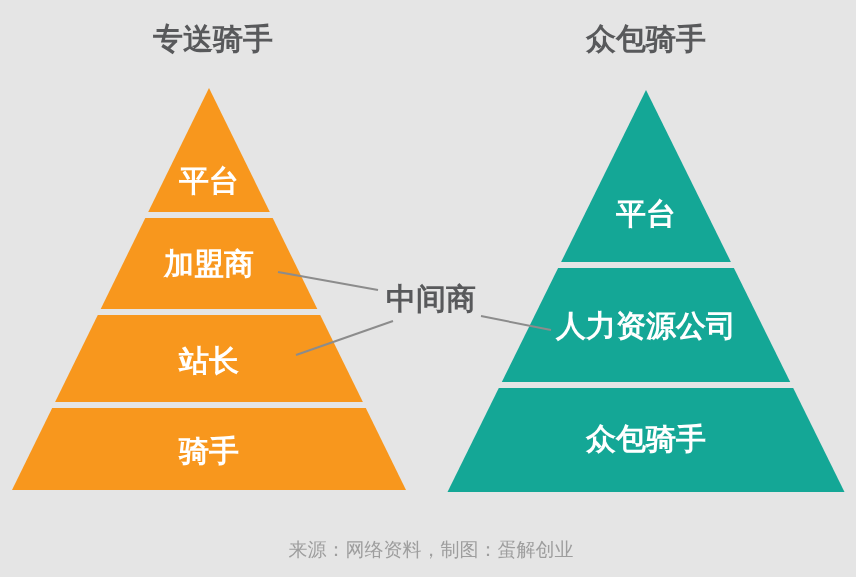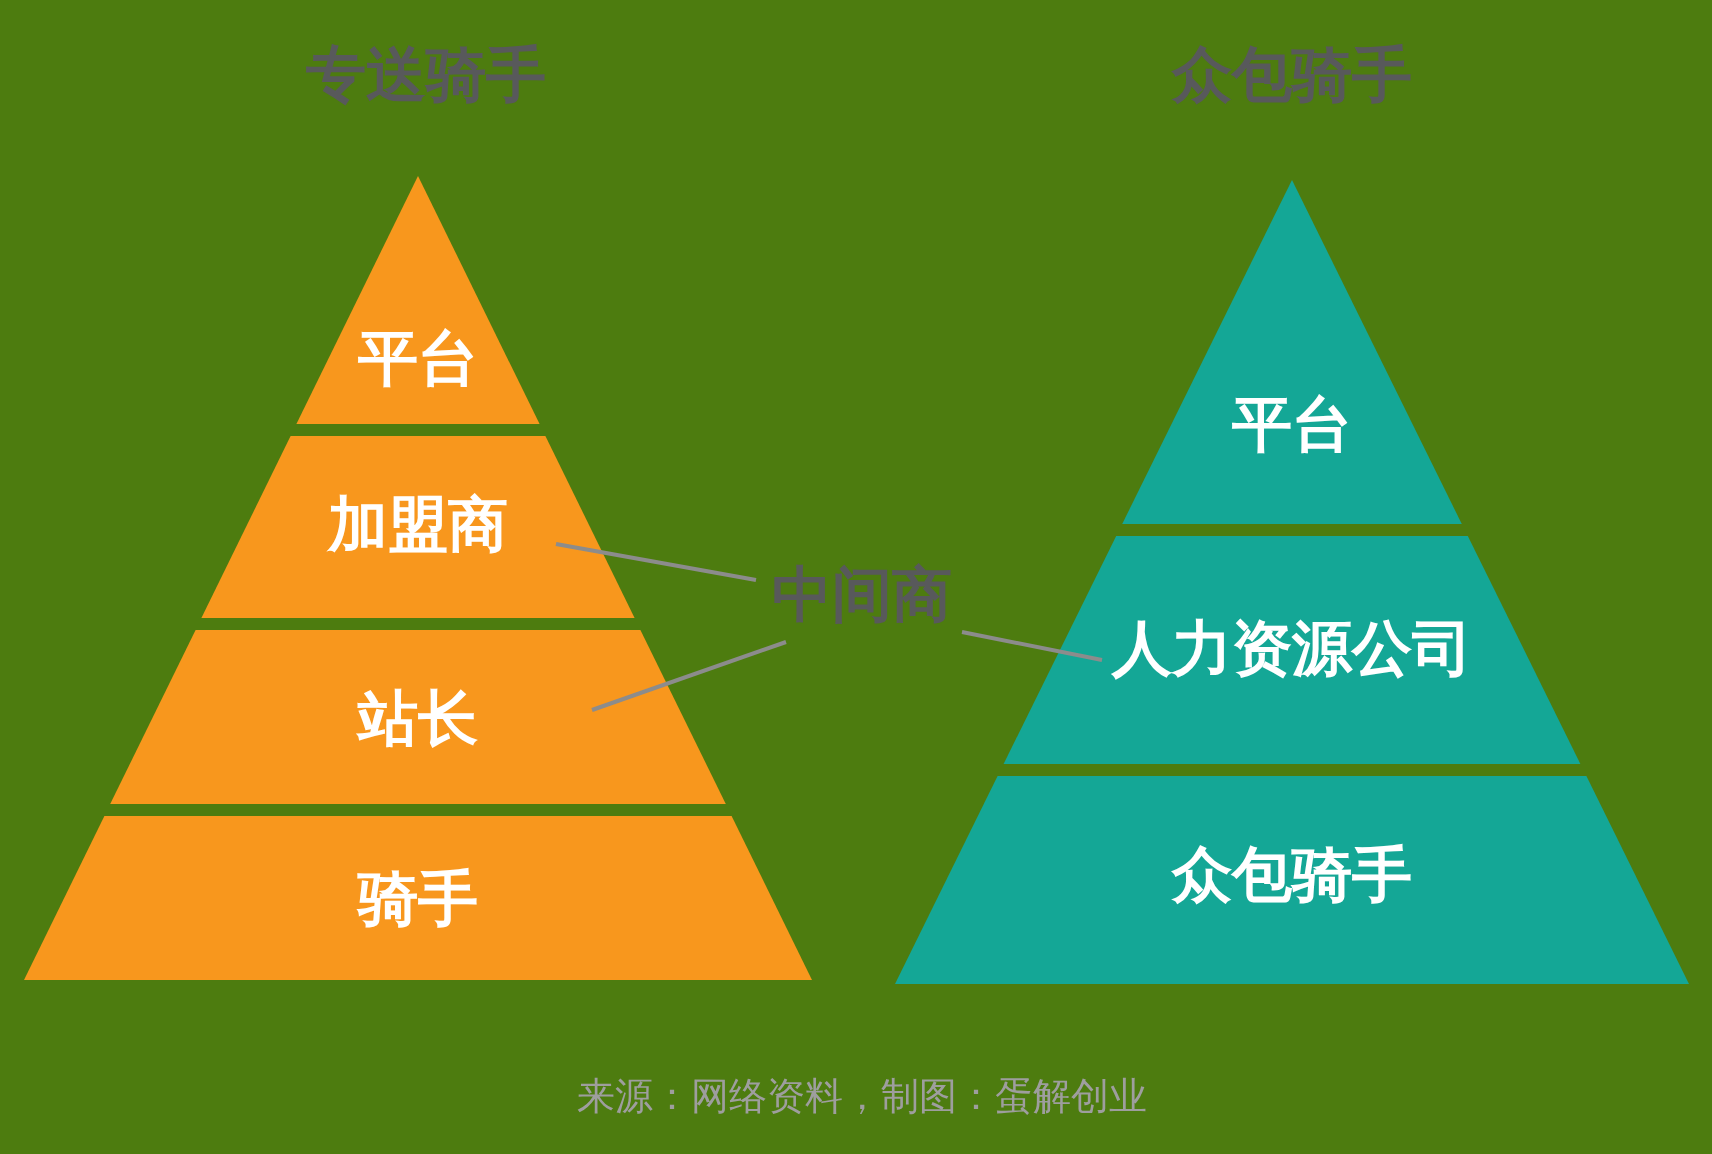--- a/index.html
+++ b/index.html
@@ -5,21 +5,21 @@
   html, body {
     margin: 0;
     padding: 0;
     background: #ffffff;
     font-family: "Liberation Sans", "DejaVu Sans", sans-serif;
   }
   .canvas {
     position: relative;
     width: 856px;
     height: 577px;
-    background: #4d7c0f;
+    background: #e5e5e5;
     overflow: hidden;
   }
   svg { display: block; }
   .title-text {
     font-size: 30px;
     font-weight: bold;
     font-family: "Liberation Sans", "DejaVu Sans", sans-serif;
   }
   .layer-text {
     font-size: 30px;

